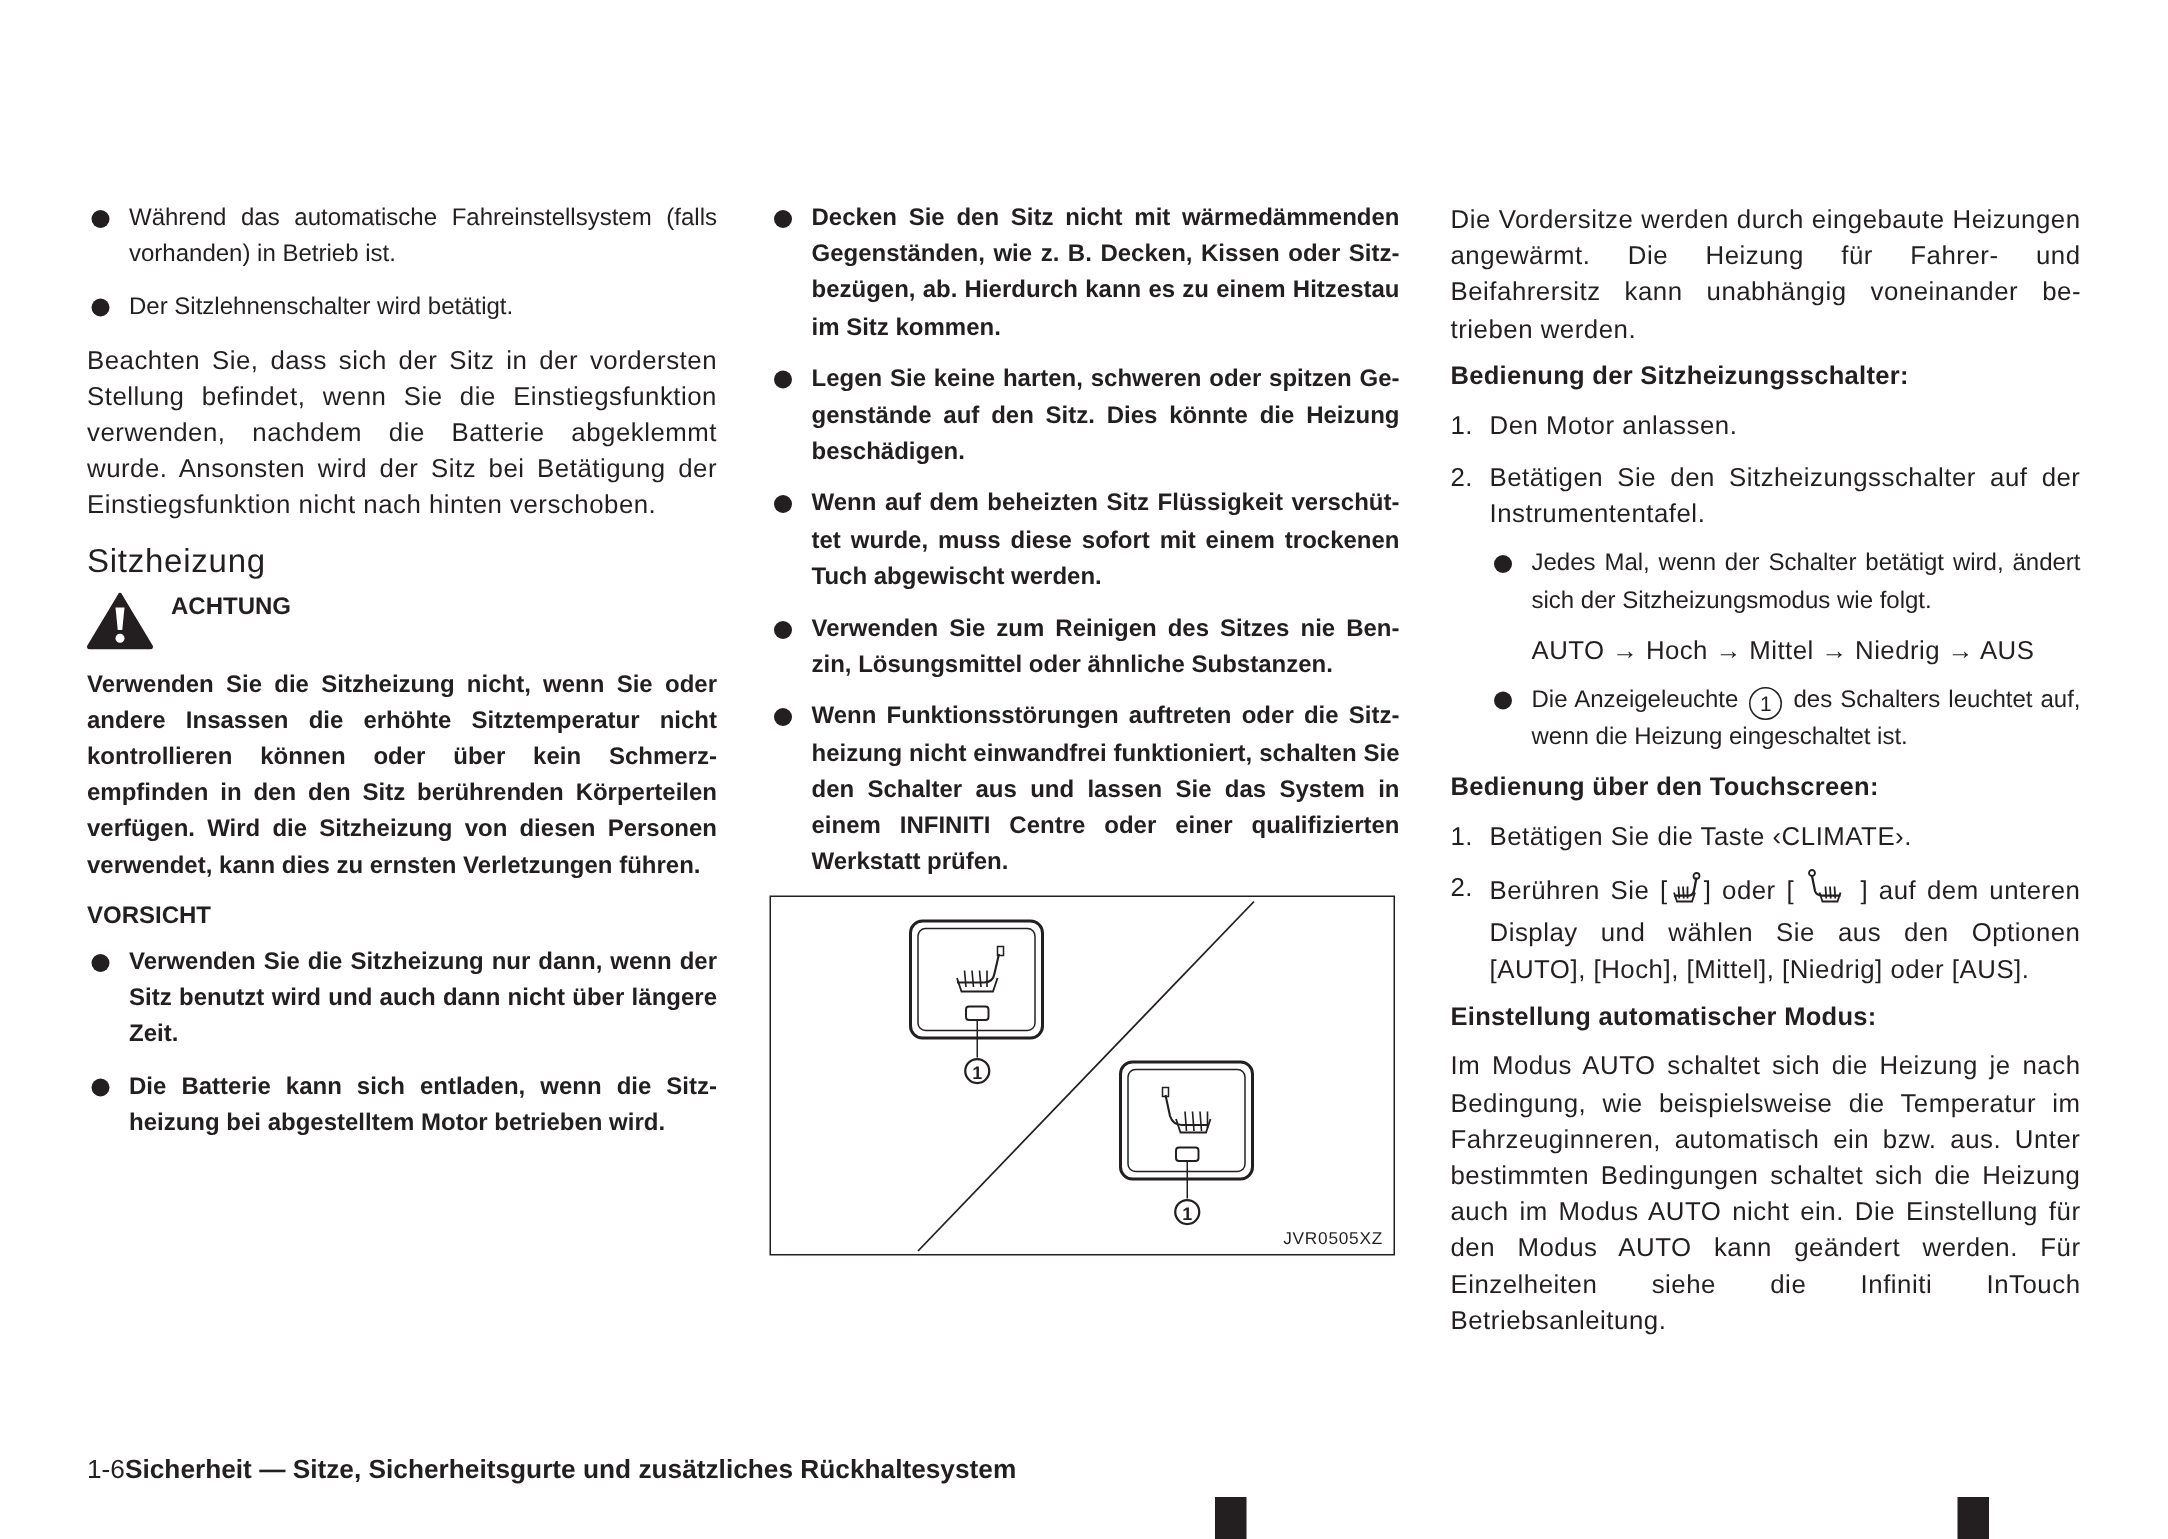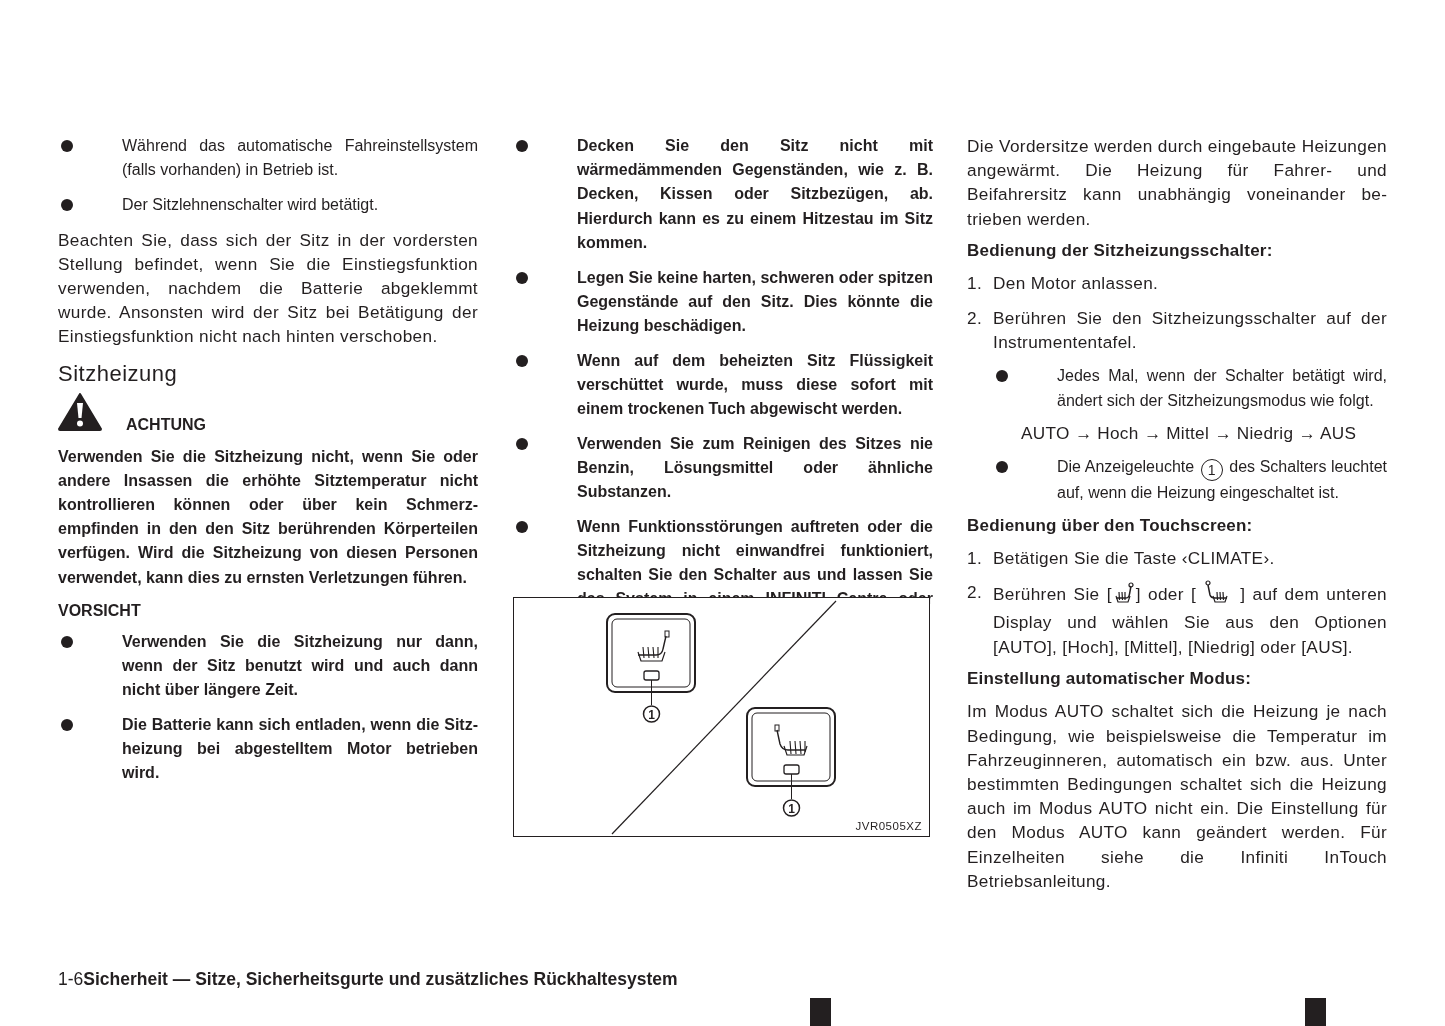--- a/index.html
+++ b/index.html
@@ -16,24 +16,24 @@
   .body-text { font-size: 17.2px; line-height: 24.2px; text-align: justify; letter-spacing: 0.35px; margin: 0; }
   .cond { font-size: 16px; line-height: 24.2px; letter-spacing: 0; }
   .bold { font-weight: bold; }
 
   ul.bullets { list-style: none; margin: 0; padding: 0; }
   ul.bullets li { position: relative; padding-left: 28px; margin-bottom: 10.5px; text-align: justify; }
   ul.bullets li .dot {
     position: absolute; left: 3px; top: 6px; width: 12px; height: 12px;
     background: #231f20; border-radius: 50%;
   }
-  ul.bullets li .txt { display: block; margin-left: 36px; }
+  ul.bullets li .txt { display: block; }
 
   .section-title { font-size: 22px; font-weight: normal; margin: 12px 0 8px 0; letter-spacing: 0.5px; }
-  .warn-row { display: flex; align-items: flex-end; gap: 24px; margin-bottom: 10px; height: 40px; }
+  .warn-row { display: flex; align-items: flex-start; gap: 12px; margin-bottom: 10px; height: 40px; }
   .warn-label { font-weight: bold; font-size: 16px; padding-bottom: 0px; line-height: 20px; }
   .sub-label { font-weight: bold; font-size: 16px; margin: 12px 0 10px 0; }
 
   .sub-heading { font-weight: bold; font-size: 17px; margin: 10px 0 10px 0; letter-spacing: 0.2px; }
 
   ol.steps { list-style: none; margin: 0; padding: 0; }
   ol.steps li { position: relative; padding-left: 26px; margin-bottom: 10.5px; text-align: justify; }
   ol.steps li .num { position: absolute; left: 0; top: 0; }
 
   ul.sub-bullets { margin-left: 26px; }
@@ -159,21 +159,21 @@
   </svg>
   <span class="figure-code">JVR0505XZ</span>
 </div>
 
 <div class="col col-right">
   <p class="body-text">Die Vordersitze werden durch eingebaute Hei­zungen angewärmt. Die Heizung für Fahrer- und Beifahrersitz kann unabhängig voneinander be­trieben werden.</p>
 
   <div class="sub-heading">Bedienung der Sitzheizungsschalter:</div>
   <ol class="steps body-text">
     <li><span class="num">1.</span><span>Den Motor anlassen.</span></li>
-    <li><span class="num">2.</span><span>Berühren Sie den Sitzheizungsschalter auf der Instrumententafel.</span></li>
+    <li><span class="num">2.</span><span>Betätigen Sie den Sitzheizungsschalter auf der Instrumententafel.</span></li>
   </ol>
   <ul class="bullets sub-bullets body-text cond">
     <li>
         <span class="dot"></span>
         <span class="txt">Jedes Mal, wenn der Schalter betätigt wird, än­dert sich der Sitzheizungsmodus wie folgt.</span>
       </li>
   </ul>
   <span class="sequence">AUTO → Hoch → Mittel → Niedrig → AUS</span>
   <ul class="bullets sub-bullets body-text cond">
     <li>

